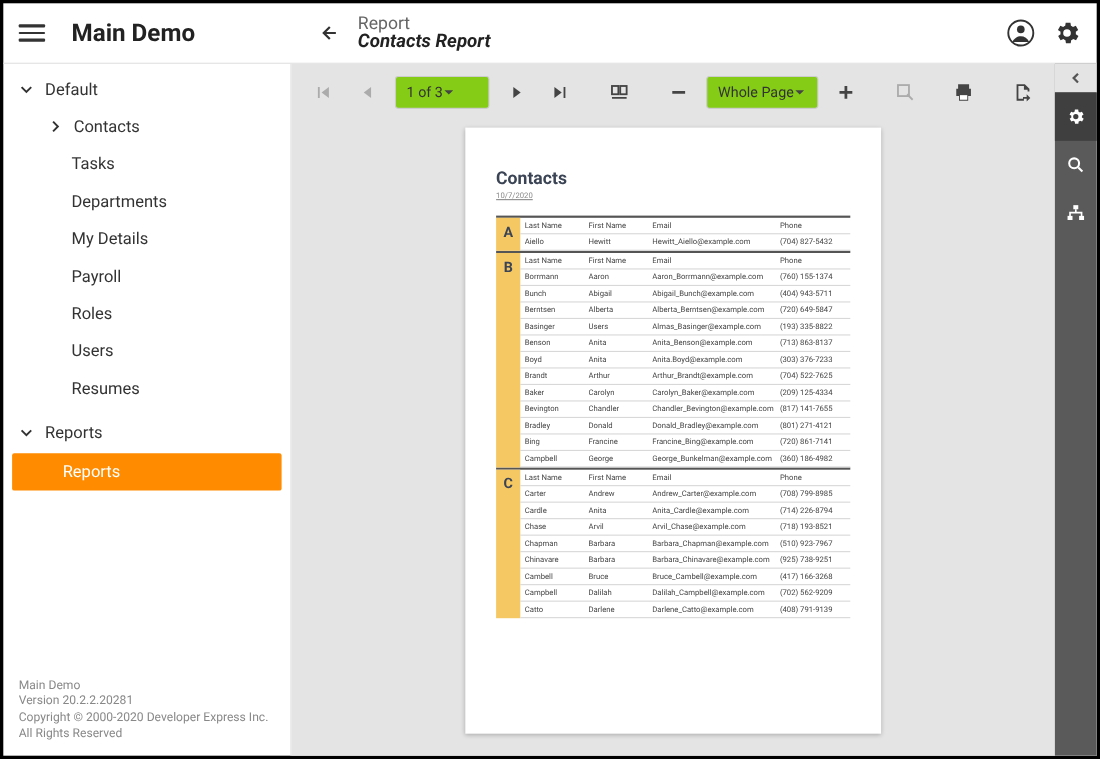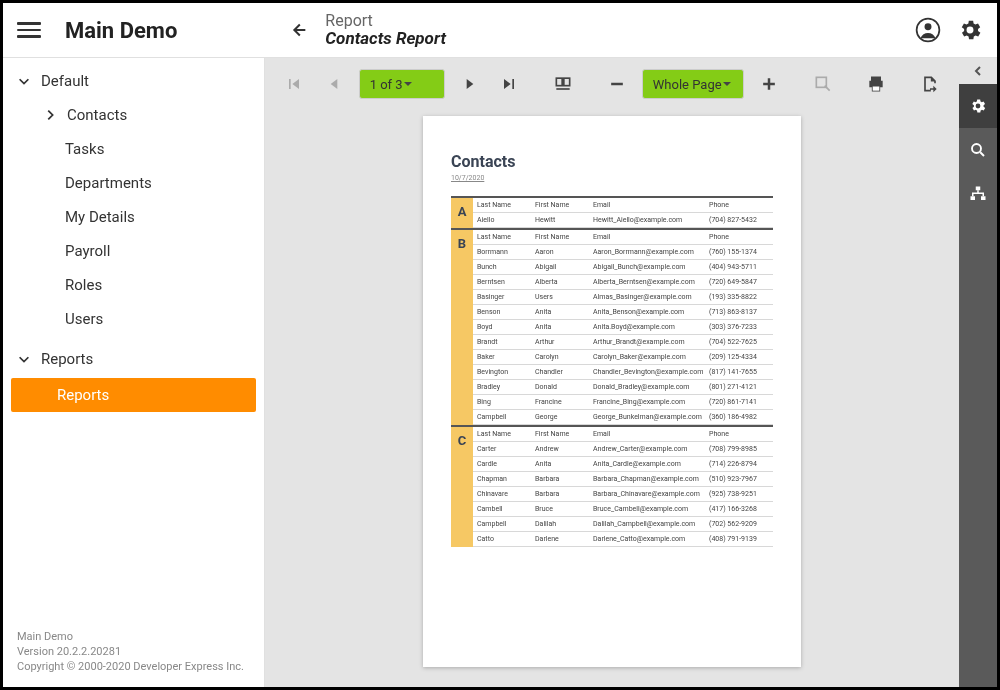--- a/index.html
+++ b/index.html
@@ -118,36 +118,40 @@
           </div>
         <div class="nav-item">
             <span>Payroll</span>
           </div>
         <div class="nav-item">
             <span>Roles</span>
           </div>
         <div class="nav-item">
             <span>Users</span>
           </div>
+        <div class="nav-item">
+            <span>Resumes</span>
+          </div>
 
         <div class="nav-group-head" style="margin-top:6px">
           <svg class="nav-expand" viewBox="0 0 16 16" fill="none" stroke="#333" stroke-width="2">
               <path d="M3 6l5 5 5-5"></path>
             </svg>
           <span>Reports</span>
         </div>
         <div class="nav-item active indent2">
             <span>Reports</span>
           </div>
 
       </div>
       <div class="sidebar-footer">
         <div>Main Demo</div>
         <div>Version 20.2.2.20281</div>
         <div>Copyright © 2000-2020 Developer Express Inc.</div>
+        <div>All Rights Reserved</div>
       </div>
     </div>
 
     <div class="content">
       <div class="viewer">
 
         <div class="toolbar">
           <div class="tb-btn disabled">
               <svg width="20" height="20" viewBox="0 0 24 24" fill="#444">
                 <path d="M6 6h2v12H6zM18 6l-8 6 8 6z"></path>
@@ -341,20 +345,26 @@
                       <span>Andrew_Carter@example.com</span>
                       <span>(708) 799-8985</span>
                     </div>
                     <div class="rep-row">
                       <span>Cardle</span>
                       <span>Anita</span>
                       <span>Anita_Cardle@example.com</span>
                       <span>(714) 226-8794</span>
                     </div>
                     <div class="rep-row">
+                      <span>Chase</span>
+                      <span>Arvil</span>
+                      <span>Arvil_Chase@example.com</span>
+                      <span>(718) 193-8521</span>
+                    </div>
+                    <div class="rep-row">
                       <span>Chapman</span>
                       <span>Barbara</span>
                       <span>Barbara_Chapman@example.com</span>
                       <span>(510) 923-7967</span>
                     </div>
                     <div class="rep-row">
                       <span>Chinavare</span>
                       <span>Barbara</span>
                       <span>Barbara_Chinavare@example.com</span>
                       <span>(925) 738-9251</span>

